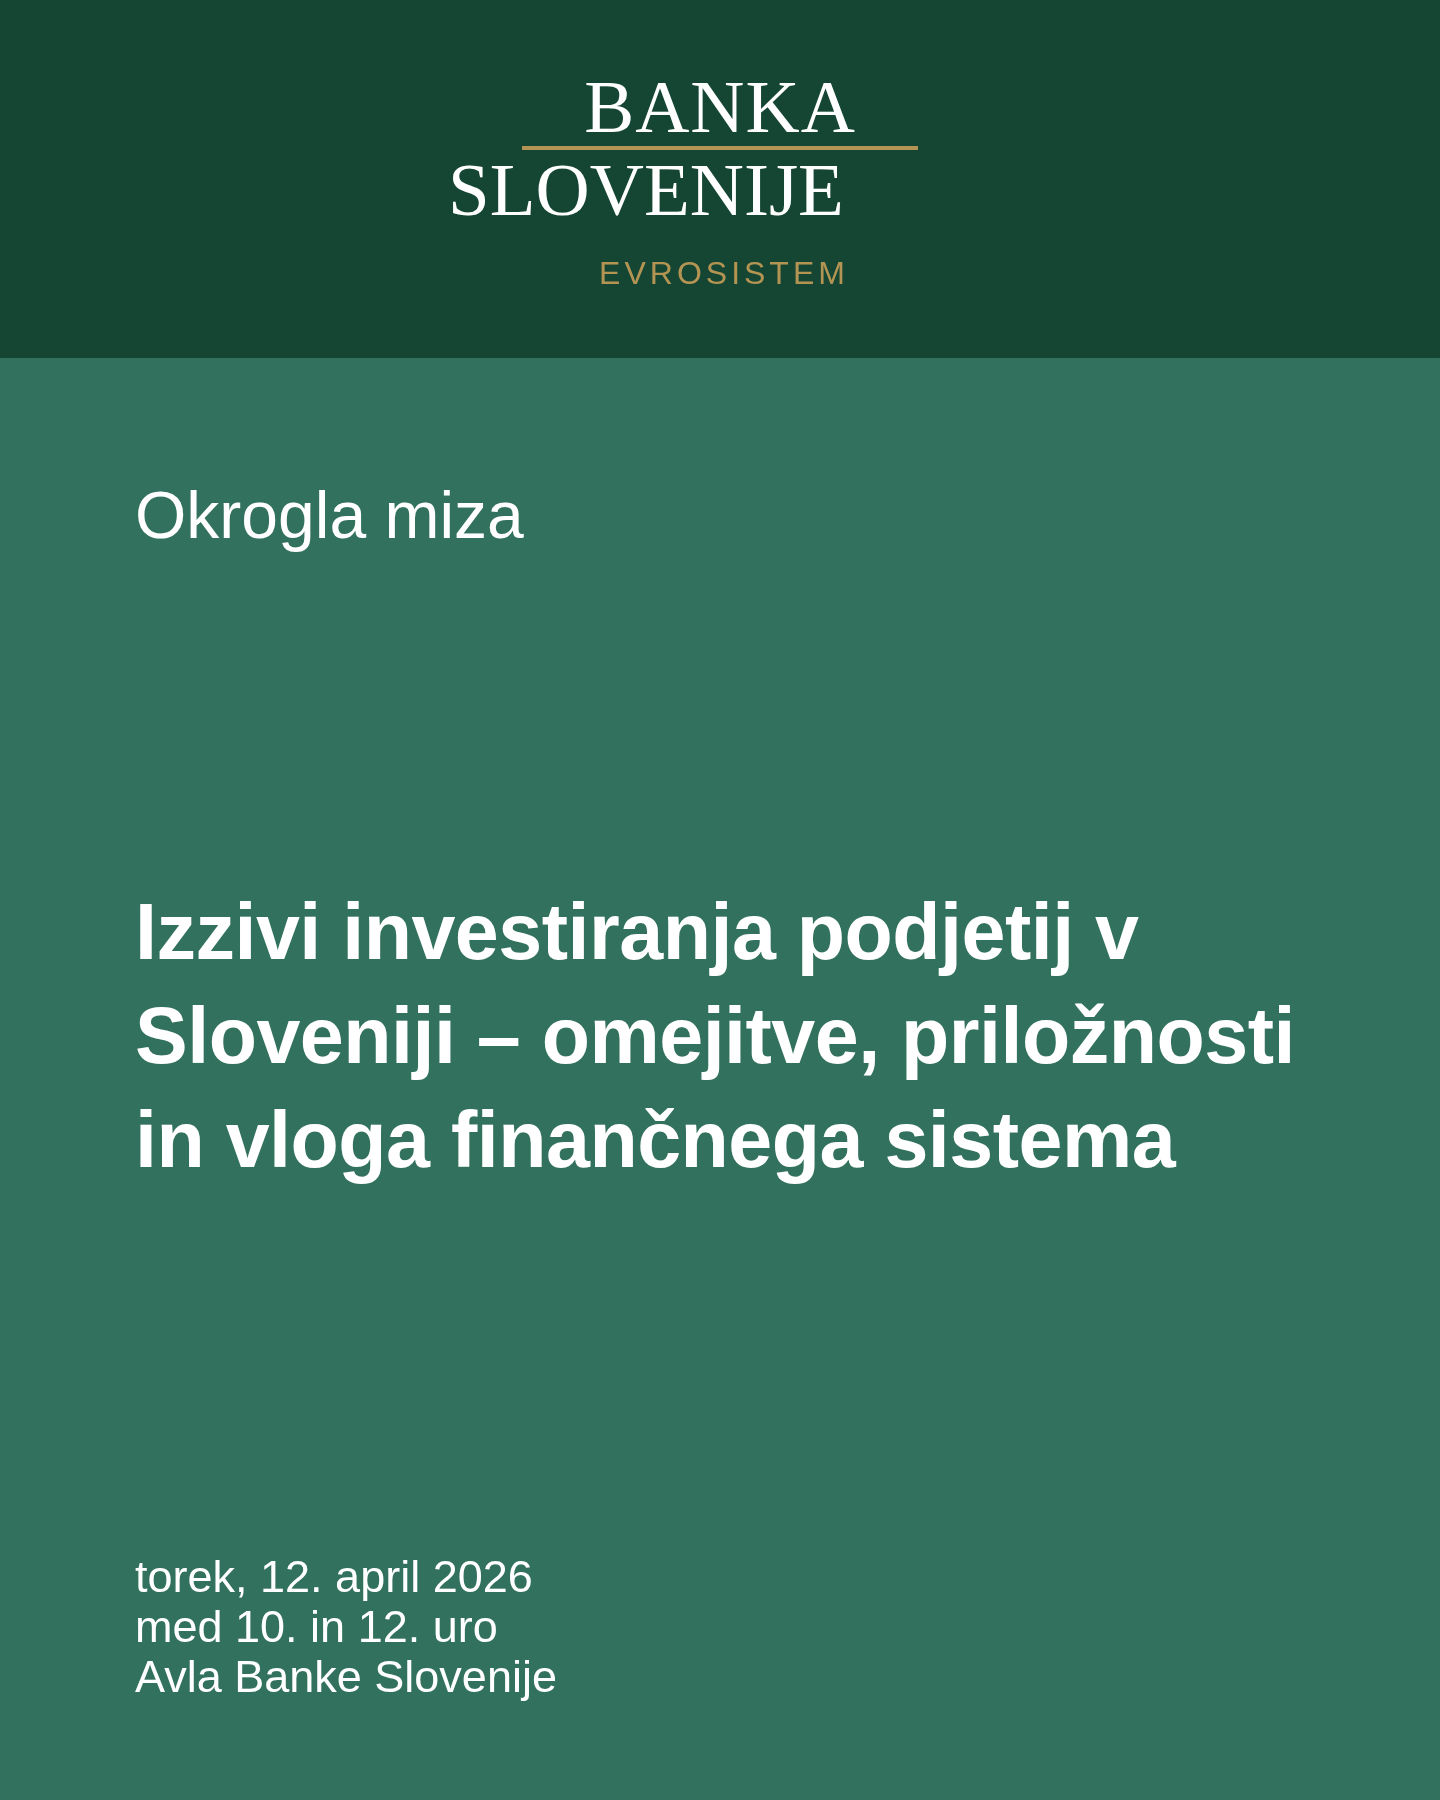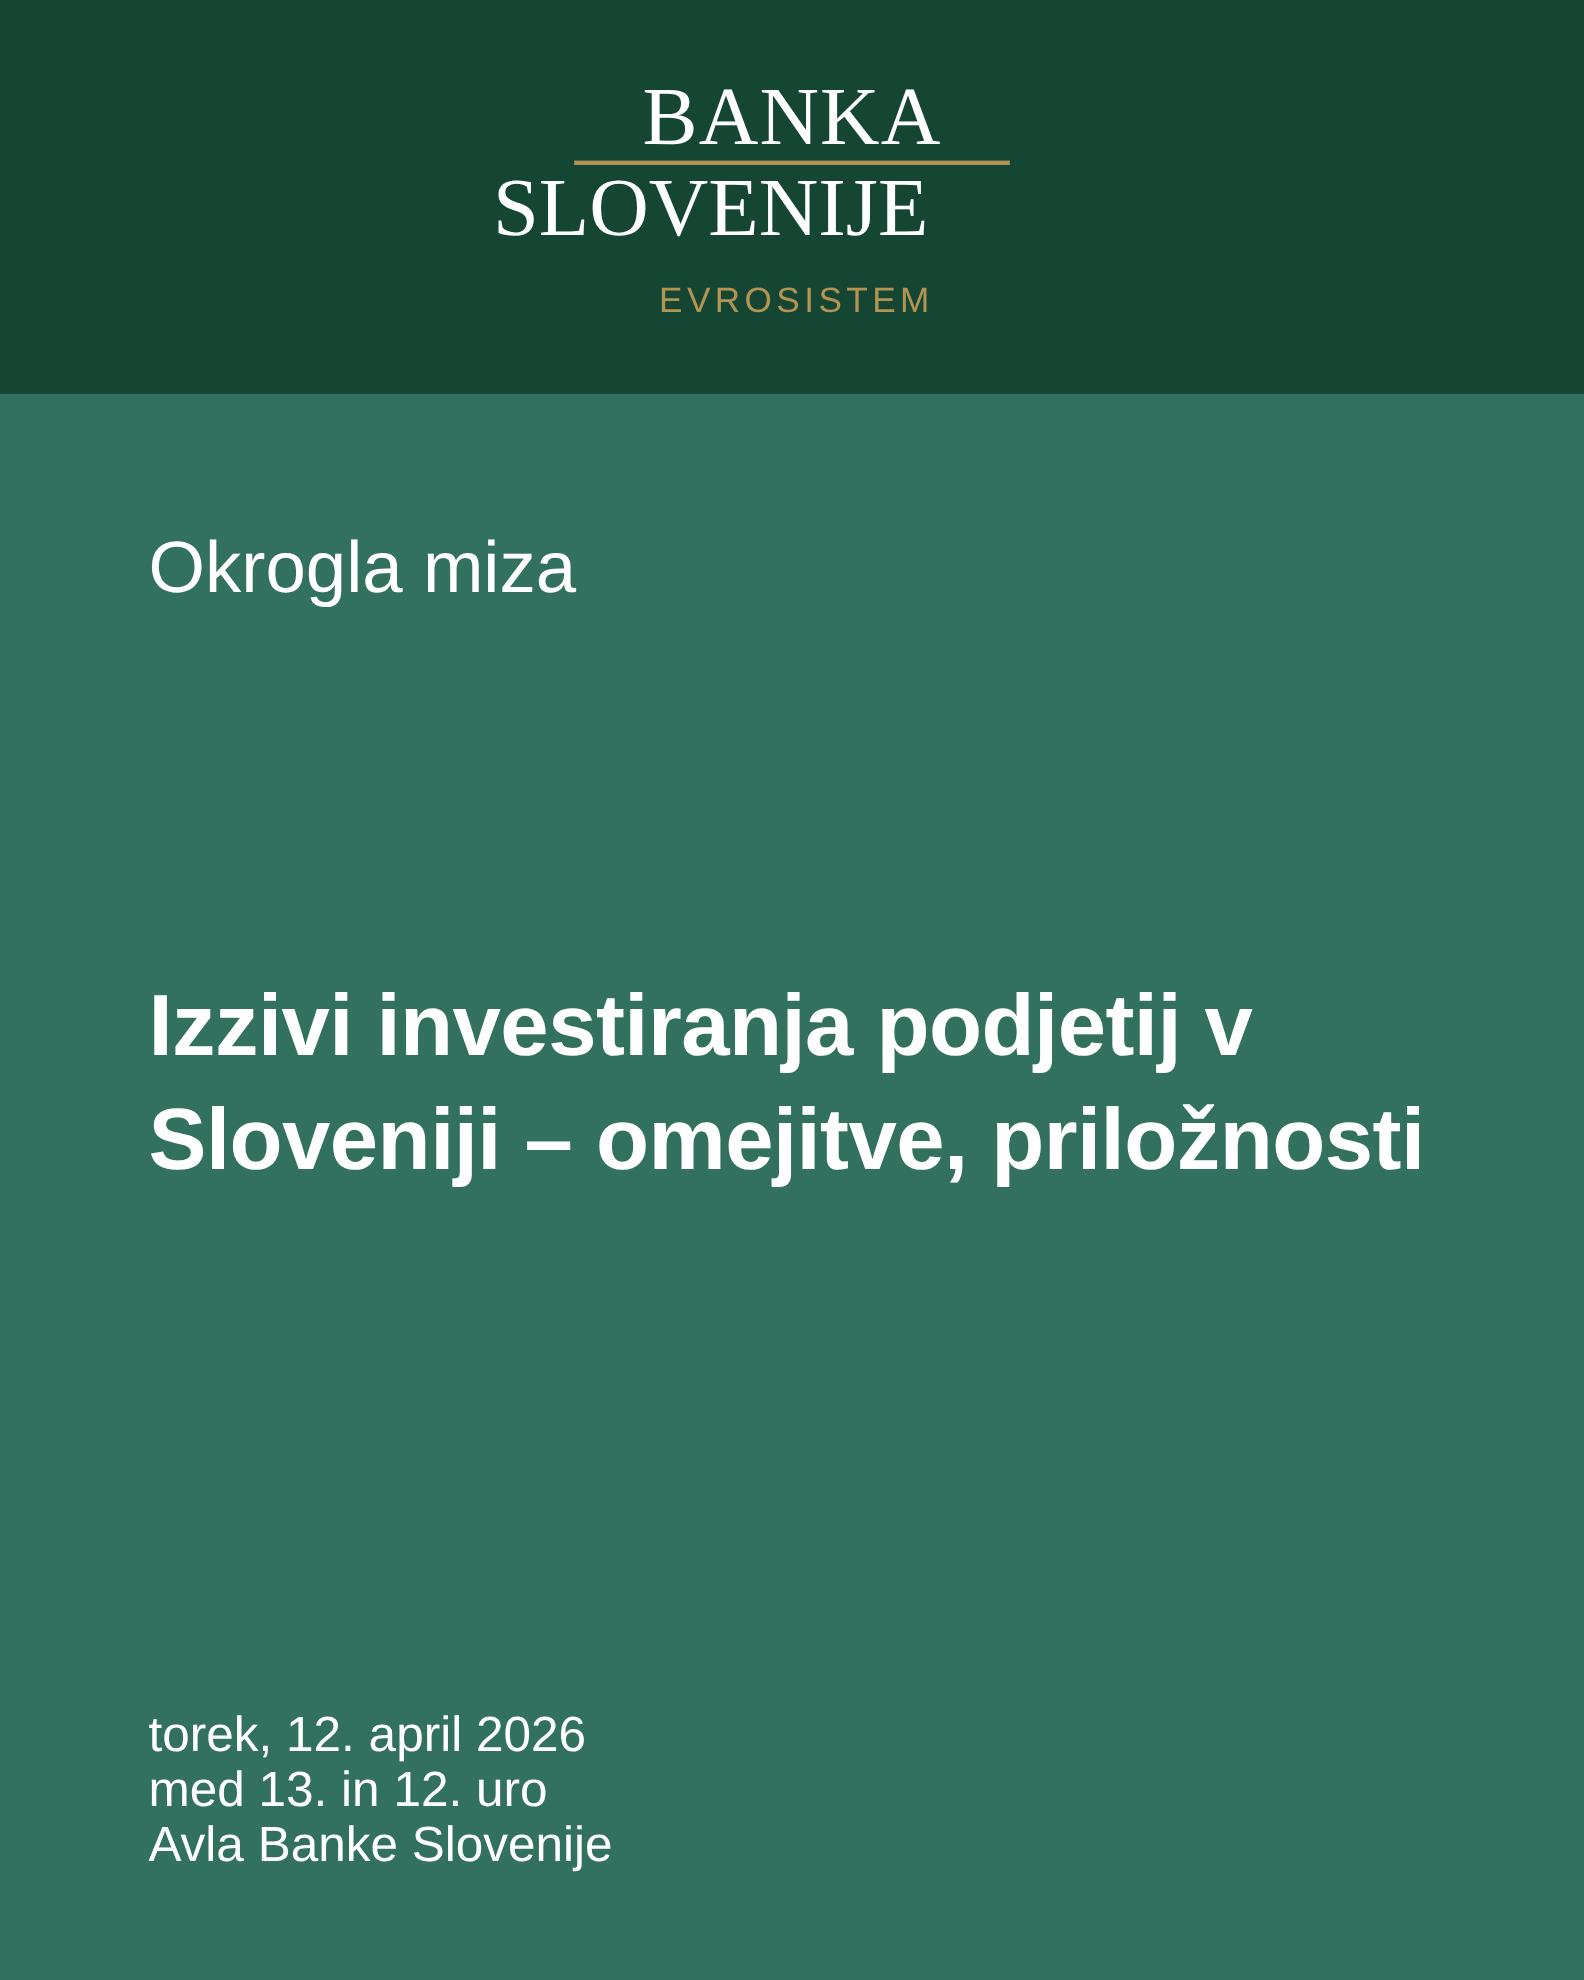--- a/index.html
+++ b/index.html
@@ -117,21 +117,22 @@
       <div class="logo-slovenije">SLOVENIJE</div>
       <div class="logo-evrosistem">EVROSISTEM</div>
     </div>
   </div>
 
   <div class="kicker">Okrogla miza</div>
 
   <h1 class="title">
     <div>Izzivi investiranja podjetij v</div>
     <div>Sloveniji – omejitve, priložnosti</div>
+    <div>in vloga finančnega sistema</div>
   </h1>
 
   <div class="details">
     <div>torek, 12. april 2026</div>
-    <div>med 13. in 12. uro</div>
+    <div>med 10. in 12. uro</div>
     <div>Avla Banke Slovenije</div>
   </div>
 
 </div>
 
 </body></html>

